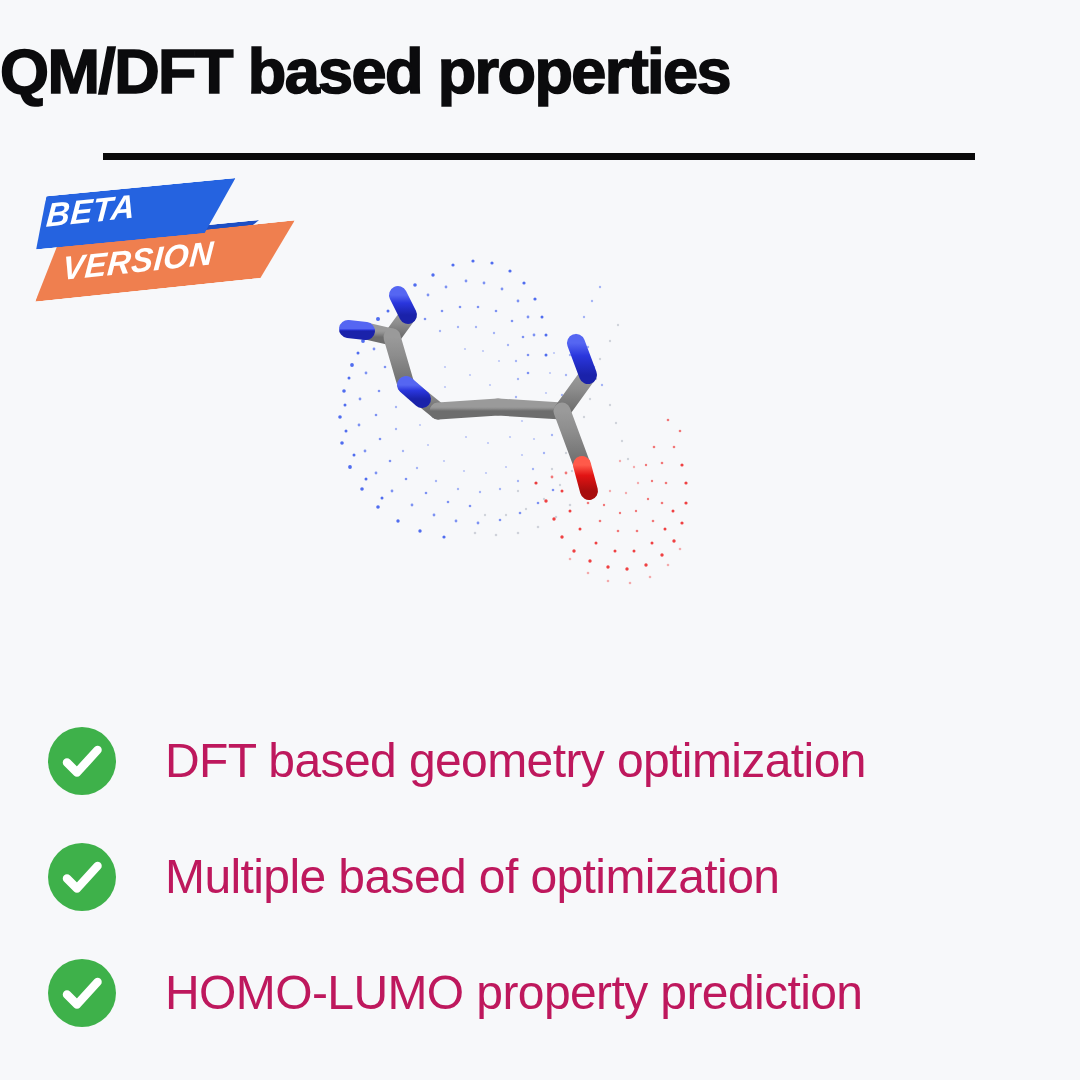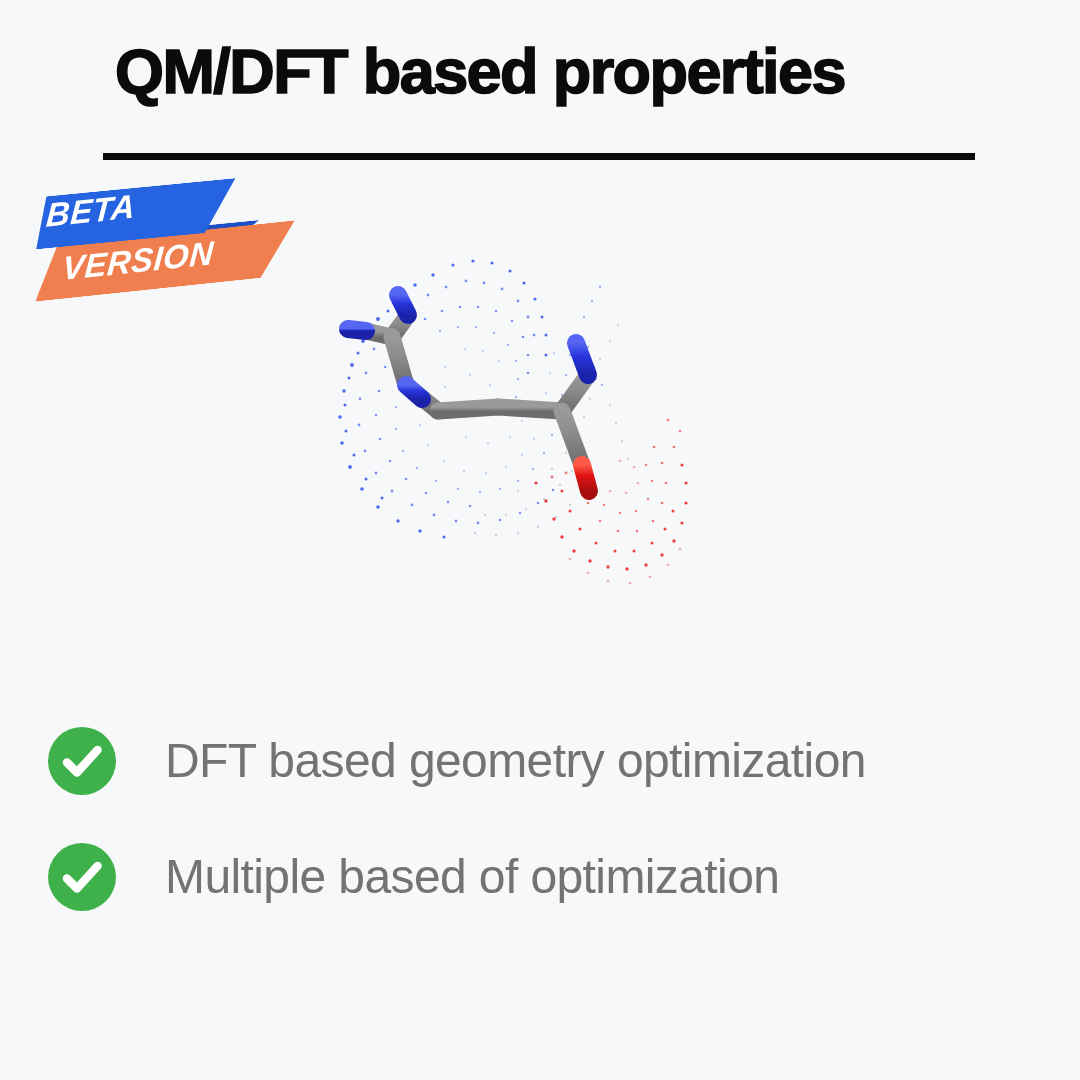--- a/index.html
+++ b/index.html
@@ -14,21 +14,20 @@
     overflow: hidden;
     position: relative;
   }
 
   
   .title-wrap {
     position: absolute;
     top: 38px;
     left: 0;
     width: 960px;
-    text-align: center;
   }
   .page-title {
     font-family: "Liberation Sans", sans-serif;
     font-weight: bold;
     font-size: 63px;
     letter-spacing: -1.6px;
     color: #0b0b0d;
     line-height: 1.05;
     margin: 0;
     -webkit-text-stroke: 1.6px #0b0b0d;
@@ -139,21 +138,21 @@
     background: #3eb14a;
     position: relative;
     margin-right: 49px;
   }
   .check-badge svg { position: absolute; left: 0; top: 0; }
   .feature-label {
     font-family: "Liberation Sans", sans-serif;
     font-weight: 300;
     font-size: 48px;
     letter-spacing: -0.6px;
-    color: #737373;
+    color: #be185d;
     white-space: nowrap;
   }
 </style>
 </head>
 <body>
 
 <div class="title-wrap">
   <h1 class="page-title">QM/DFT based properties</h1>
 </div>
 <div class="title-rule"></div>
@@ -462,14 +461,22 @@
 
   <div class="feature-row">
     <div class="check-badge">
       <svg width="68" height="68" viewBox="0 0 68 68" xmlns="http://www.w3.org/2000/svg">
         <path d="M19 35.5 L29 45.5 L49.5 23" stroke="#ffffff" stroke-width="8.5" stroke-linecap="round" stroke-linejoin="round" fill="none"></path>
       </svg>
     </div>
     <div class="feature-label">Multiple based of optimization</div>
   </div>
 
+  <div class="feature-row">
+    <div class="check-badge">
+      <svg width="68" height="68" viewBox="0 0 68 68" xmlns="http://www.w3.org/2000/svg">
+        <path d="M19 35.5 L29 45.5 L49.5 23" stroke="#ffffff" stroke-width="8.5" stroke-linecap="round" stroke-linejoin="round" fill="none"></path>
+      </svg>
+    </div>
+    <div class="feature-label">HOMO-LUMO property prediction</div>
+  </div>
 
 </div>
 
 </body></html>

